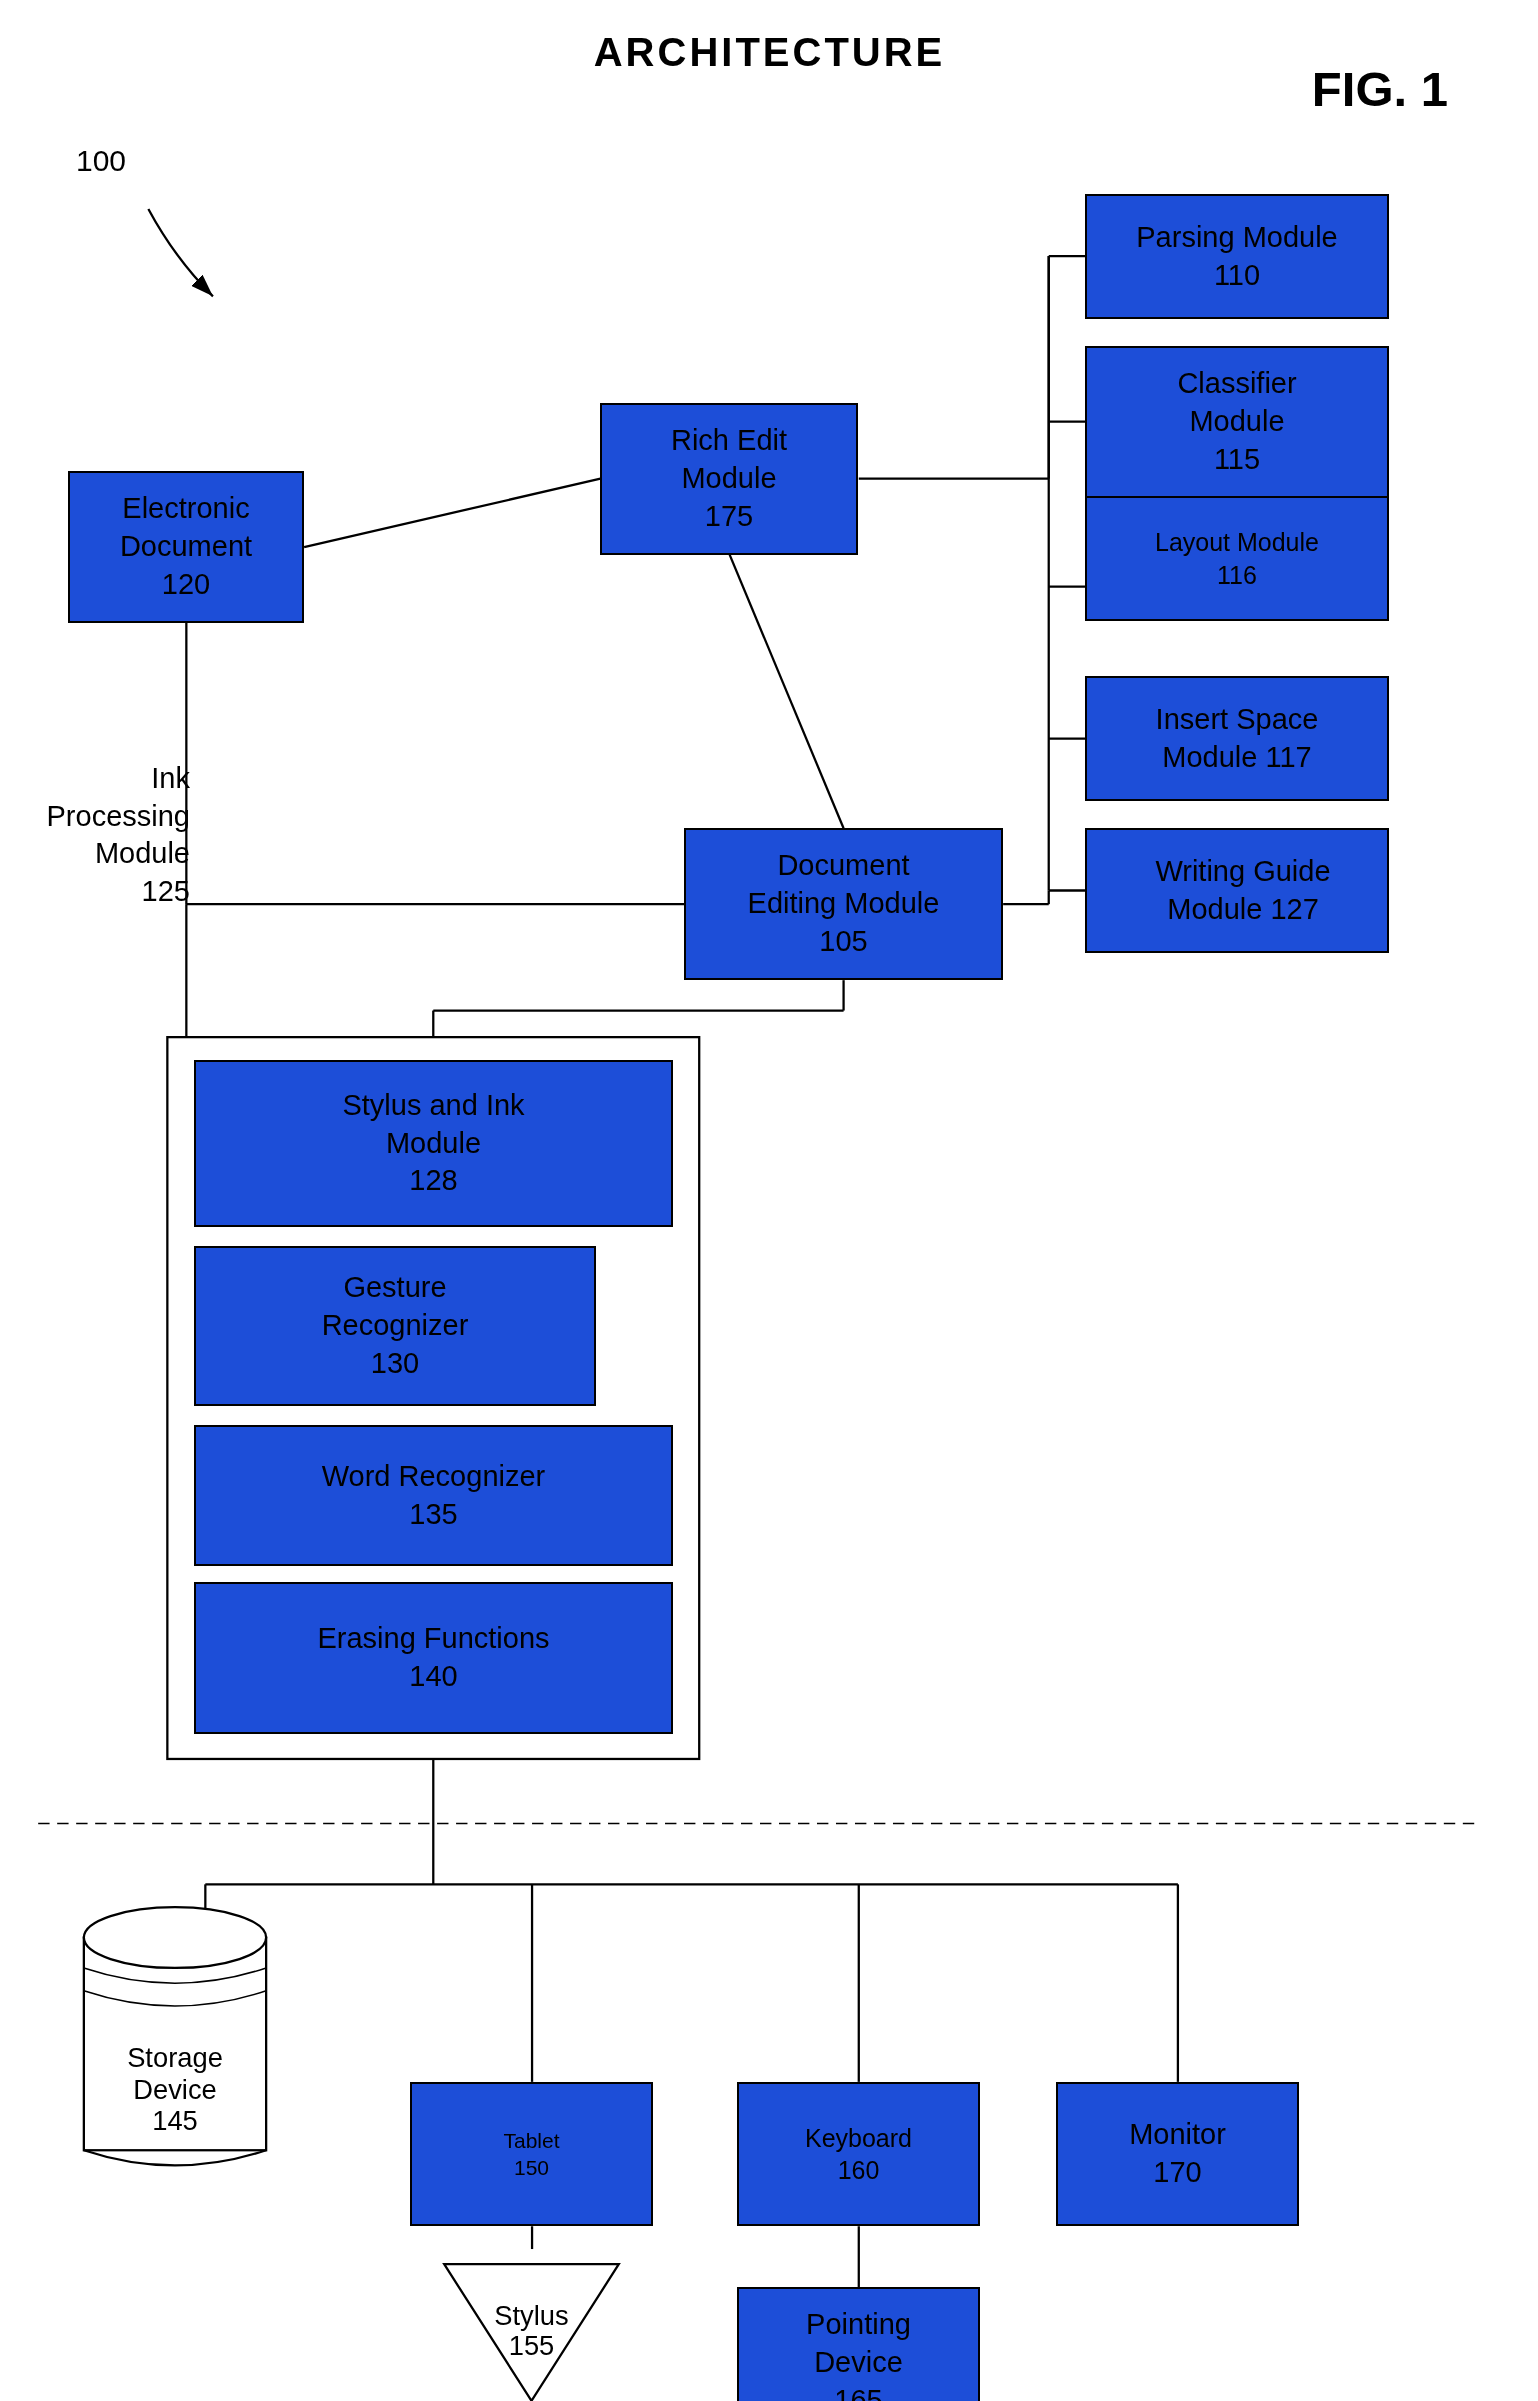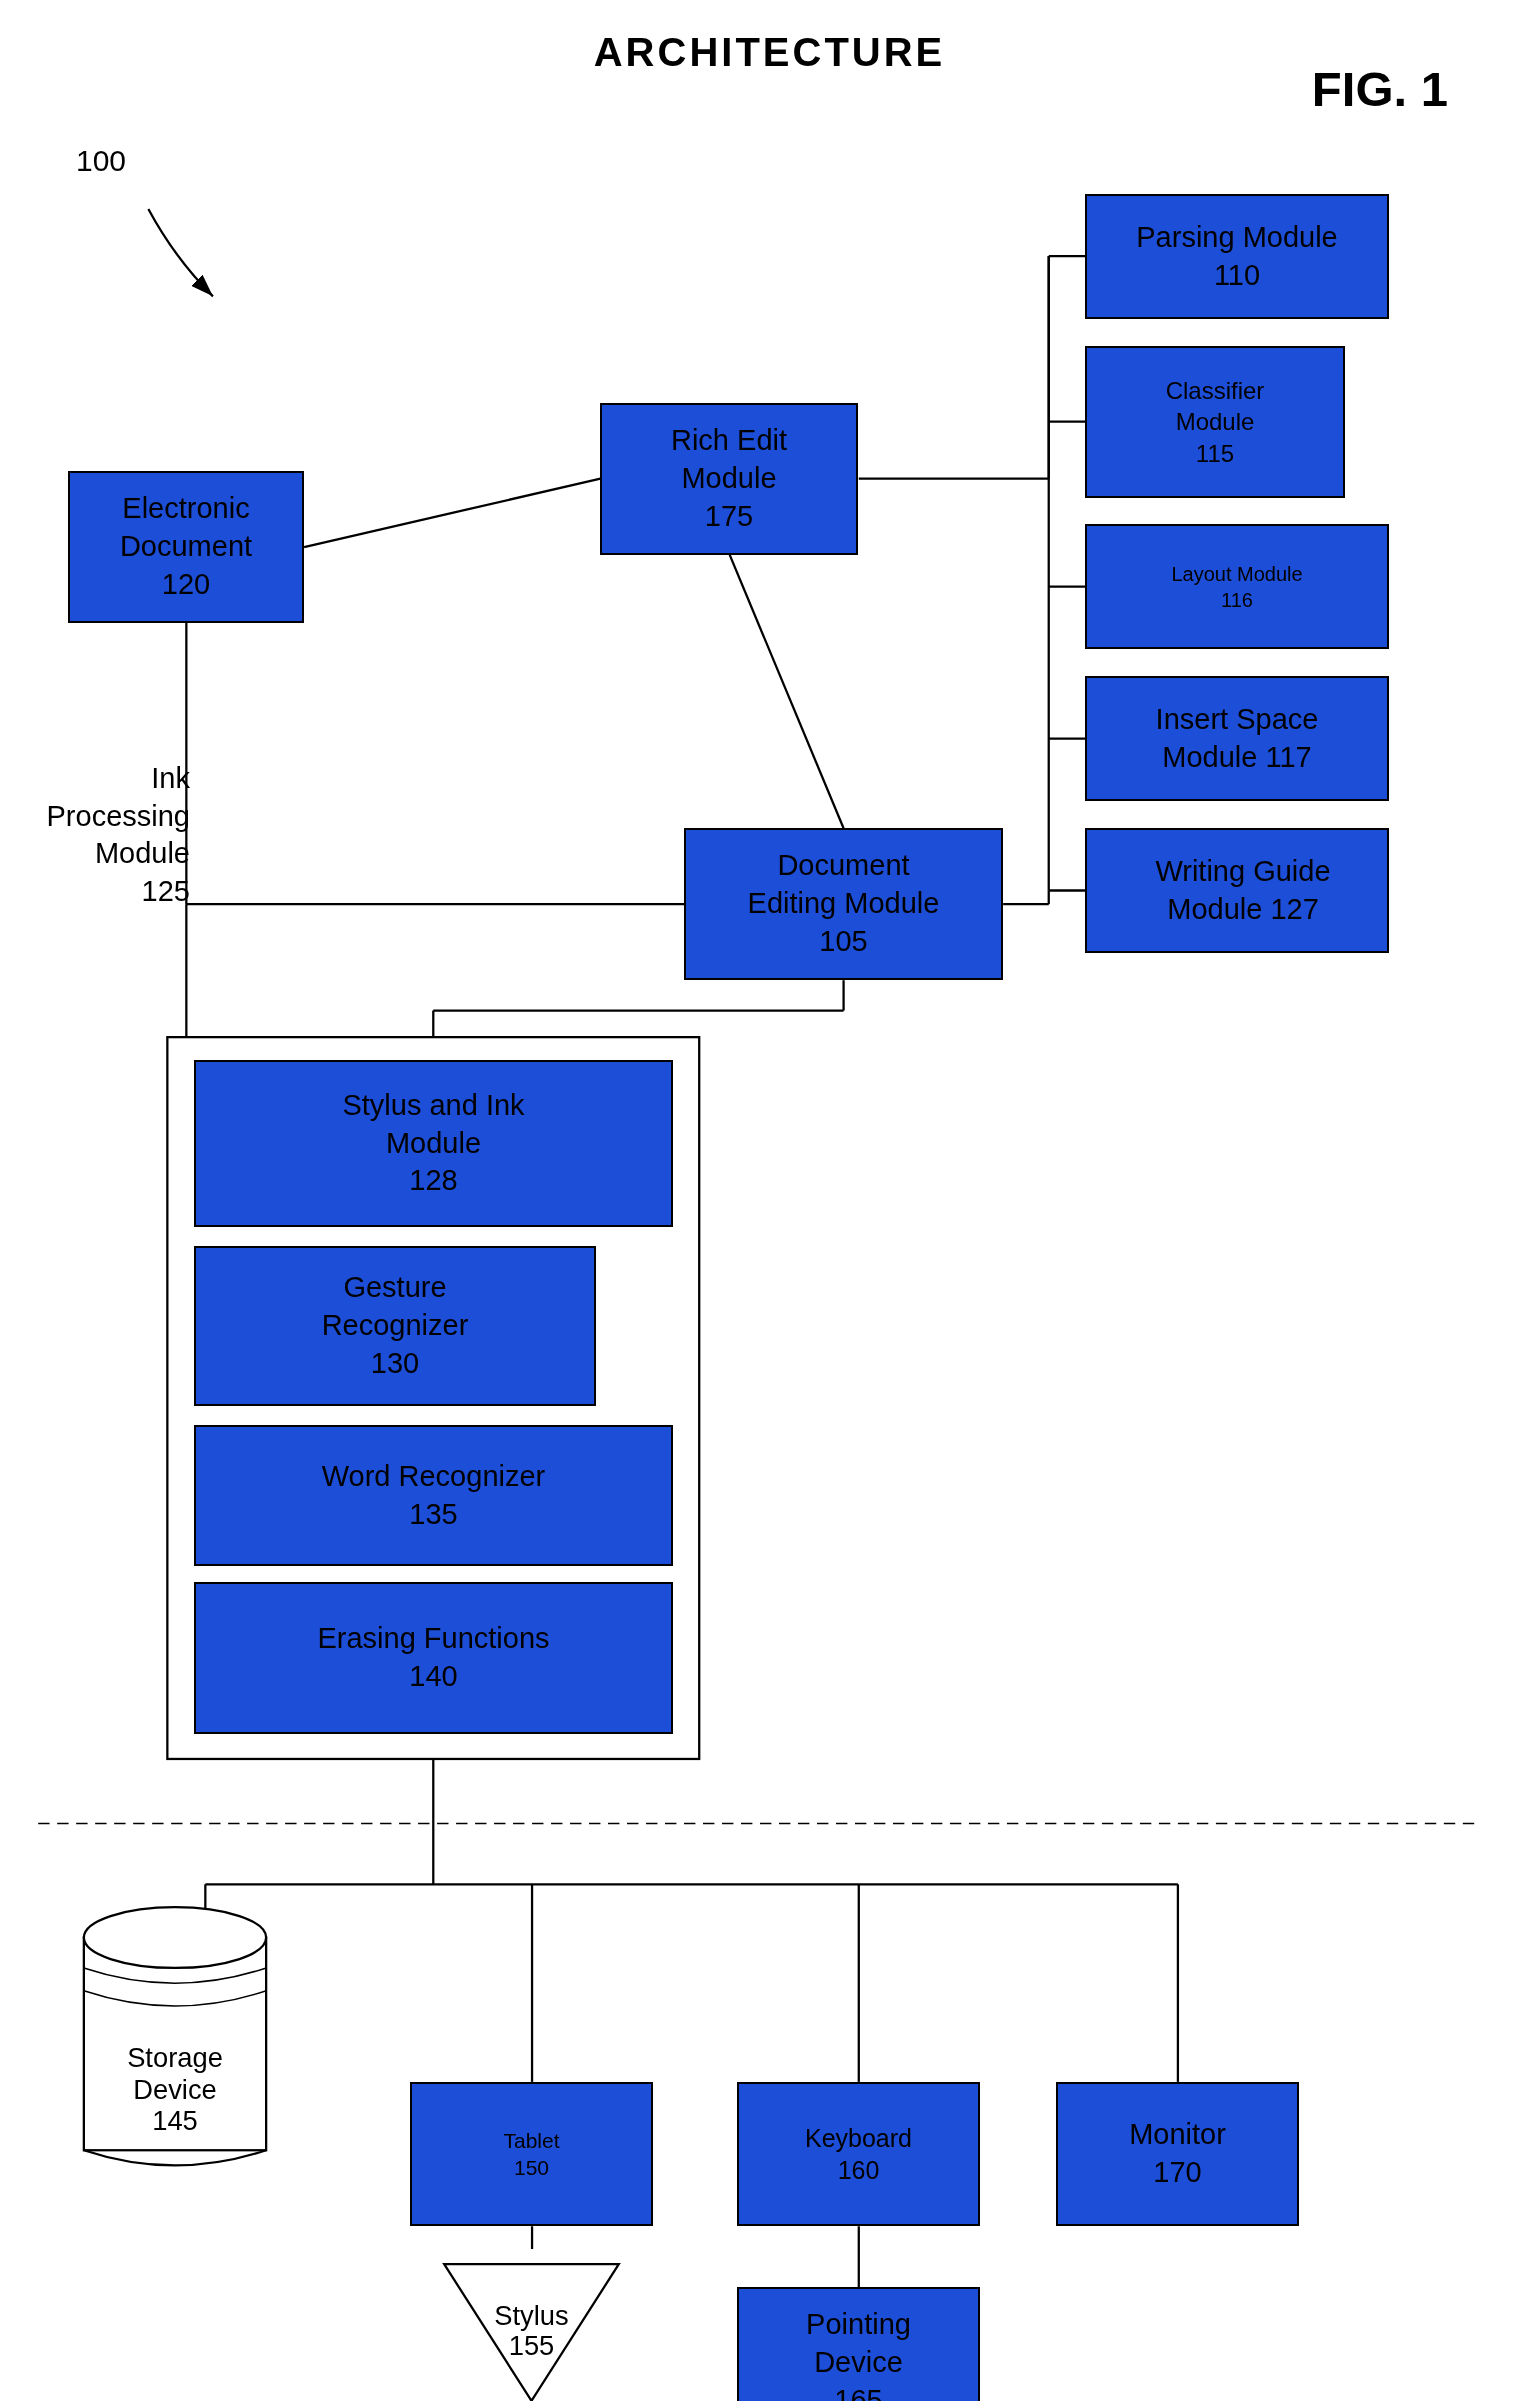--- a/index.html
+++ b/index.html
@@ -132,25 +132,25 @@
     <line x1="700" y1="2930" x2="700" y2="2960" stroke="#000" stroke-width="3"></line>
 
     <line x1="1130" y1="2930" x2="1130" y2="3010" stroke="#000" stroke-width="3"></line>
 
   </svg>
 
   <div class="box" style="left:1085px; top:194px; width:304px; height:125px; font-size:29px;">
     <span>Parsing Module<br>110</span>
   </div>
 
-  <div class="box" style="left:1085px; top:346px; width:260px; height:152px; font-size:24px;">
+  <div class="box" style="left:1085px; top:346px; width:304px; height:152px; font-size:29px;">
     <span>Classifier<br>Module<br>115</span>
   </div>
 
-  <div class="box" style="left:1085px; top:524px; width:304px; height:125px; font-size:20px;">
+  <div class="box" style="left:1085px; top:496px; width:304px; height:125px; font-size:25px;">
     <span>Layout Module<br>116</span>
   </div>
 
   <div class="box" style="left:1085px; top:676px; width:304px; height:125px; font-size:29px;">
     <span>Insert Space<br>Module  117</span>
   </div>
 
   <div class="box" style="left:1085px; top:828px; width:304px; height:125px; font-size:29px;padding-left:12px;">
     <span>Writing Guide<br>Module 127</span>
   </div>

